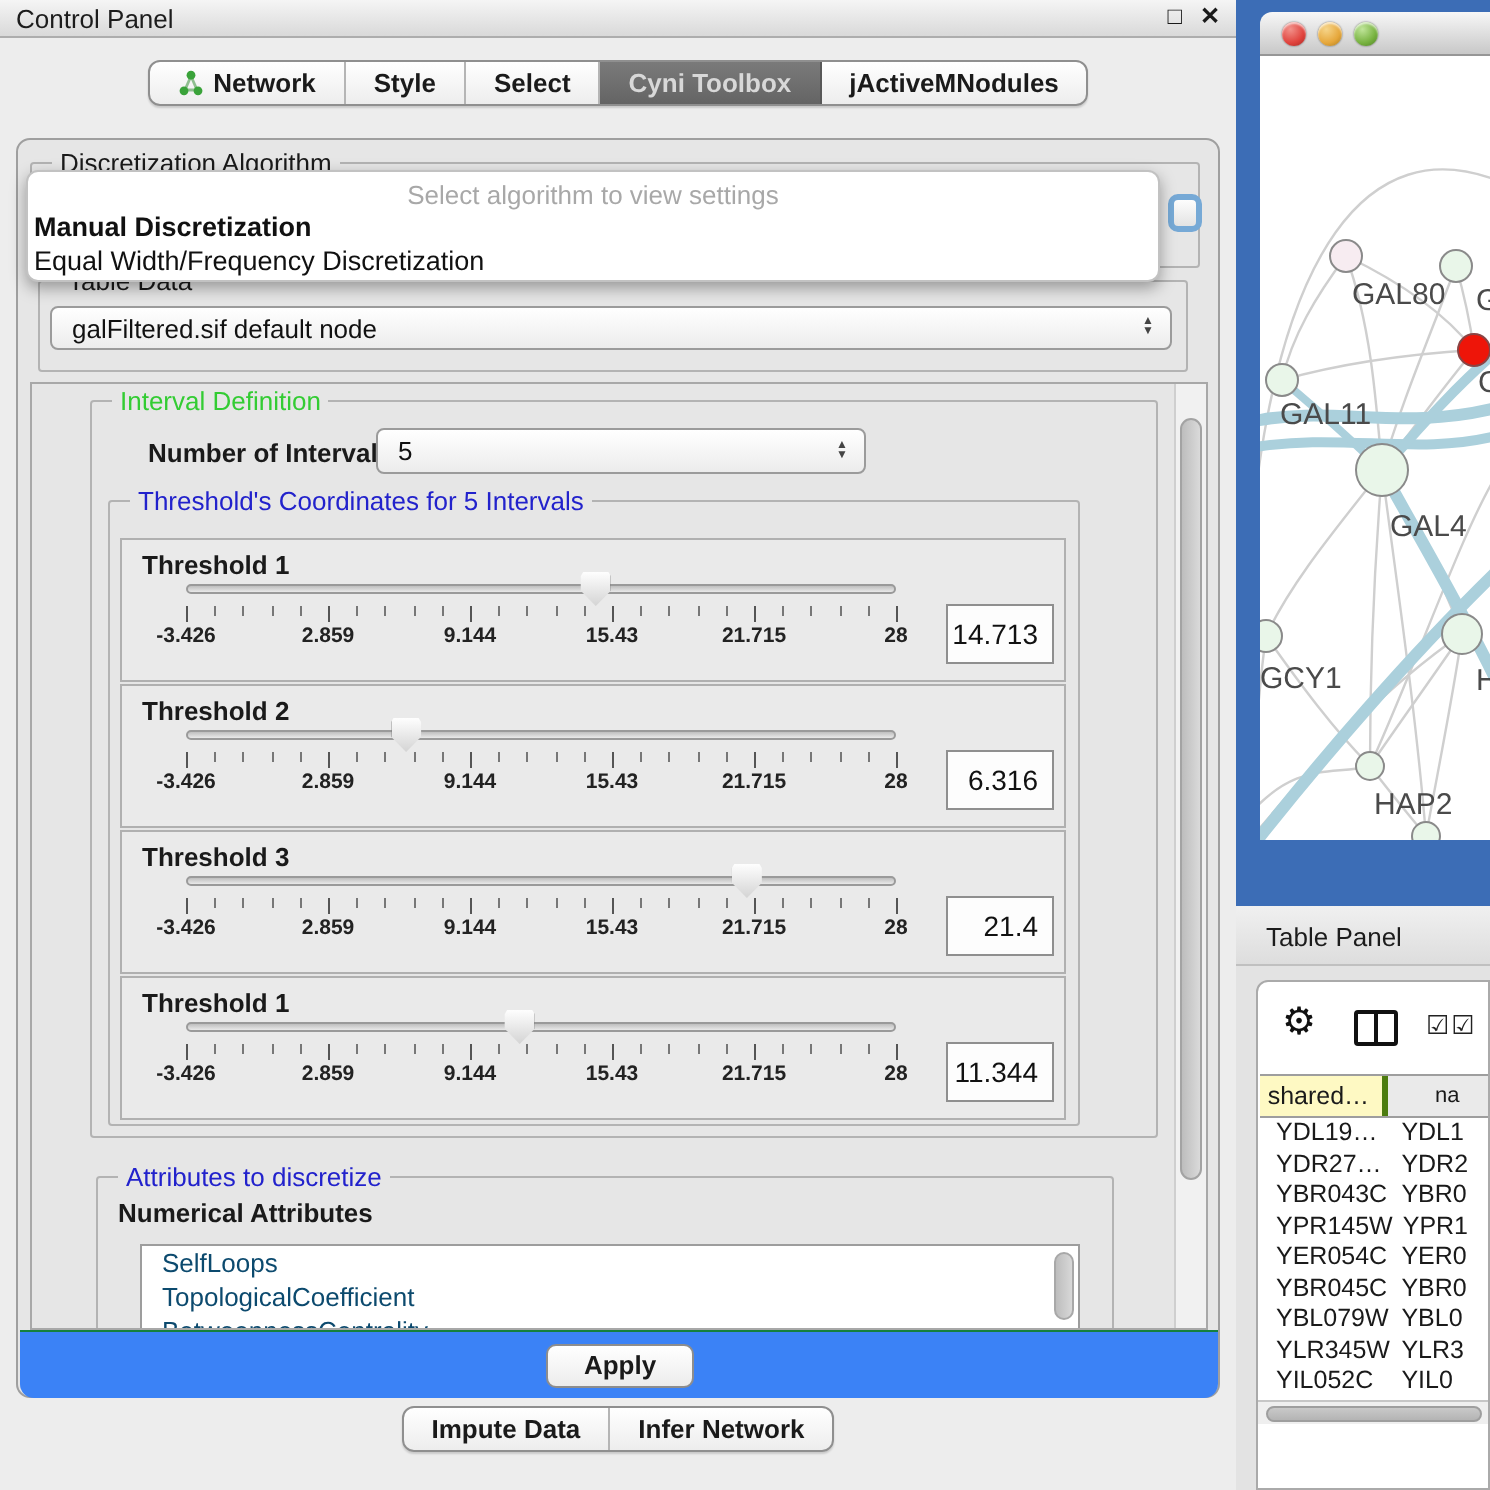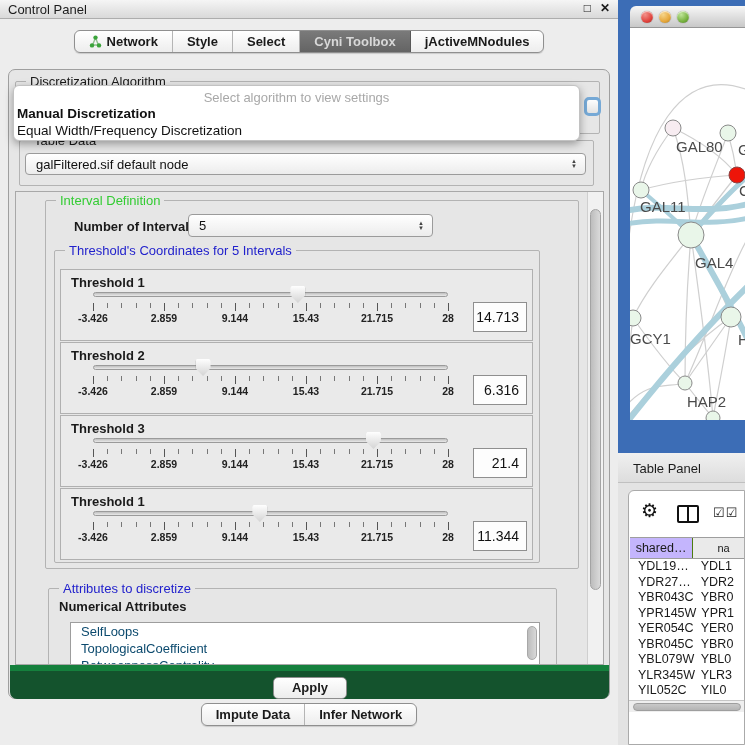--- a/index.html
+++ b/index.html
@@ -54,41 +54,41 @@
   .tick { position:absolute; width:1px; background:#555; }
   .tick.major { top:17px; height:8px; }
   .tick.minor { top:17px; height:5px; background:#777; }
   .tick-label { position:absolute; top:26px; transform:translateX(-50%); font-size:10.5px; font-weight:bold; color:#222; white-space:nowrap; }
   .value-box { position:absolute; left:412px; top:32px; width:54px; height:30px; background:#fdfdfd; border:1px solid #8f8f8f; font-size:14px; line-height:28px; text-align:right; padding-right:7px; color:#111; }
 
   #attr-list { position:absolute; background:#ffffff; border:1px solid #9d9d9d; overflow:hidden; }
   .attr-item { padding-left:10px; font-size:13px; line-height:17px; color:#0c4a6e; }
   #attr-vscroll { position:absolute; right:2px; top:3px; width:10px; height:34px; border-radius:5px; background:linear-gradient(90deg,#bdbdbd,#d8d8d8); border:1px solid #a8a8a8; }
 
-  #apply-bar { left:1px; top:595px; width:599px; height:34px; background:#14532d; border-top:6px solid #15803d; border-radius:0 0 7px 7px; }
+  #apply-bar { left:1px; top:595px; width:599px; height:34px; background:#3b82f6; border-top:1px solid #15803d; border-radius:0 0 7px 7px; }
   #apply-btn { position:absolute; left:263px; top:6px; width:74px; height:22px; background:linear-gradient(#ffffff,#ececec); border:1px solid #8d8d8d; border-radius:5px; font-size:13px; font-weight:bold; text-align:center; line-height:20px; }
 
   
   #net-window { left:618px; top:0; width:127px; height:453px; background:#3c6db6; }
   #net-titlebar { position:absolute; left:12px; top:6px; width:115px; height:22px; background:linear-gradient(#f7f7f7,#c8c8c8); border-bottom:1px solid #969696; border-radius:6px 0 0 0; }
   .light { position:absolute; top:5px; width:12px; height:12px; border-radius:50%; box-shadow:inset 0 1px 1px rgba(255,255,255,.7), 0 0 1px rgba(0,0,0,.6); }
   #net-canvas { position:absolute; left:12px; top:28px; width:115px; height:392px; background:#ffffff; }
 
   #table-panel { left:618px; top:453px; width:127px; height:292px; background:#e3e3e3; }
   #tp-titlebar { position:absolute; left:0; top:0; width:127px; height:30px; background:linear-gradient(#f0f0f0,#dddddd); border-bottom:1px solid #c0c0c0; }
   #tp-title { position:absolute; left:15px; top:8px; font-size:13px; color:#1c1c1c; }
   #tp-inner { position:absolute; left:10px; top:37px; width:117px; height:255px; background:#ffffff; border:1px solid #aaaaaa; border-radius:6px 0 0 0; overflow:hidden; }
   #tp-toolbar { position:absolute; left:0; top:0; width:117px; height:45px; }
   #gear-icon { position:absolute; left:12px; top:8px; font-size:19px; color:#111; }
   #columns-icon { position:absolute; left:48px; top:14px; width:22px; height:18px; border:2px solid #111; border-radius:2px; }
   #columns-icon::after { content:""; position:absolute; left:8px; top:0; width:2px; height:14px; background:#111; }
   #checkboxes-icon { position:absolute; left:84px; top:14px; font-size:13px; letter-spacing:1px; color:#222; }
   #tp-table { position:absolute; left:1px; top:46px; width:116px; }
   .tp-head { display:flex; height:22px; border-top:1px solid #9e9e9e; border-bottom:1px solid #9e9e9e; }
-  .tp-head .h1 { width:78px; background:#c4b5fd; border-right:1px solid #4d7c0f; font-size:12.5px; line-height:20px; text-align:right; padding-right:6px; }
+  .tp-head .h1 { width:78px; background:#fef9c3; border-right:3px solid #4d7c0f; font-size:12.5px; line-height:20px; text-align:right; padding-right:6px; }
   .tp-head .h2 { width:60px; background:#eaeaea; font-size:11px; line-height:20px; padding-left:24px; }
   .tp-row { display:flex; height:15.5px; font-size:12.5px; line-height:15px; }
   .tp-row .c1 { width:78px; padding-left:8px; white-space:nowrap; }
   .tp-row .c2 { width:60px; padding-left:5px; white-space:nowrap; }
   #tp-hscroll { position:absolute; left:0; top:209px; width:116px; height:12px; background:#efefef; border-top:1px solid #c6c6c6; }
   #tp-hscroll .thumb { position:absolute; left:4px; top:2px; width:108px; height:8px; border-radius:4px; background:linear-gradient(#c9c9c9,#b4b4b4); border:1px solid #9e9e9e; }
 </style>
 </head>
 <body>
 

